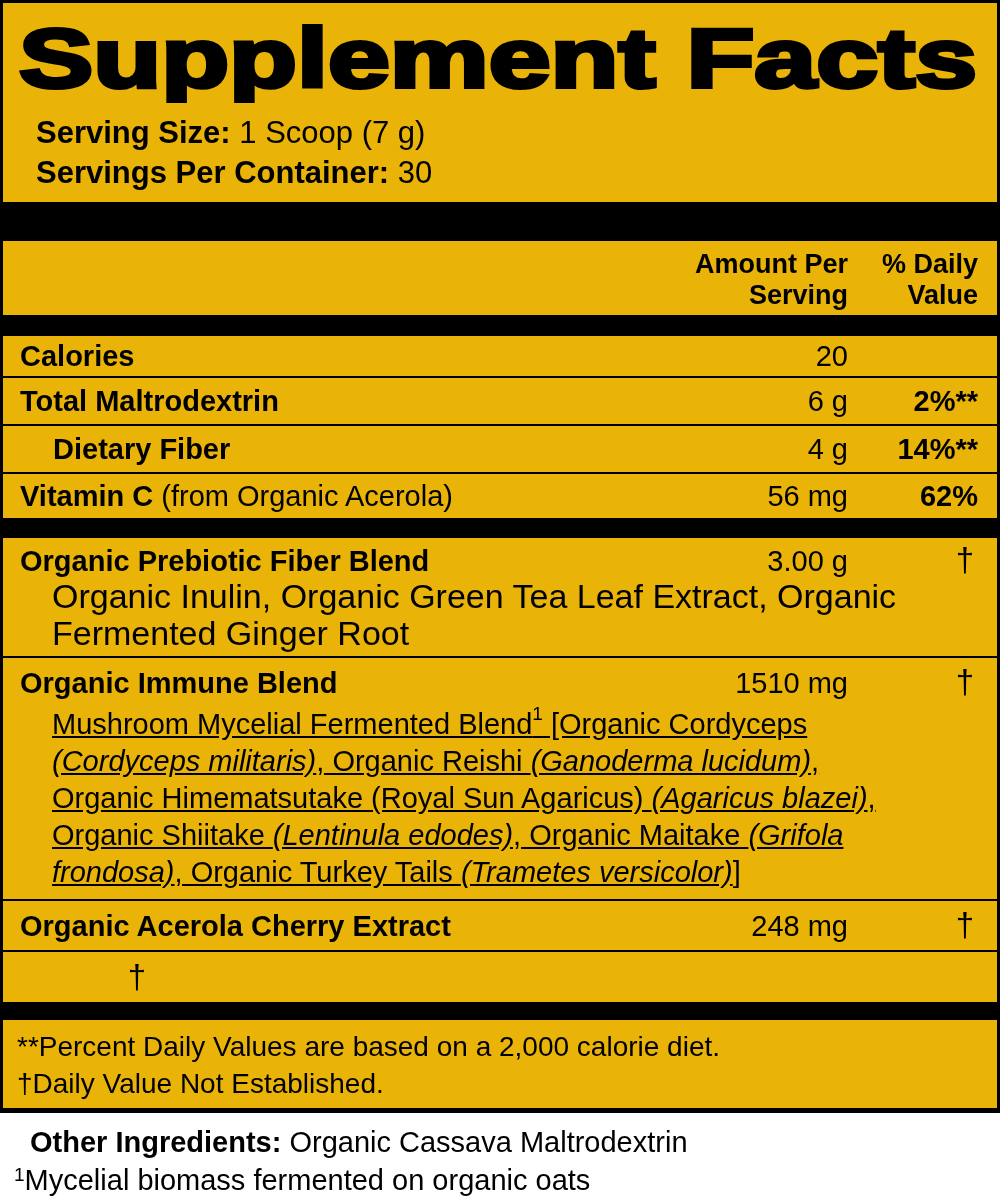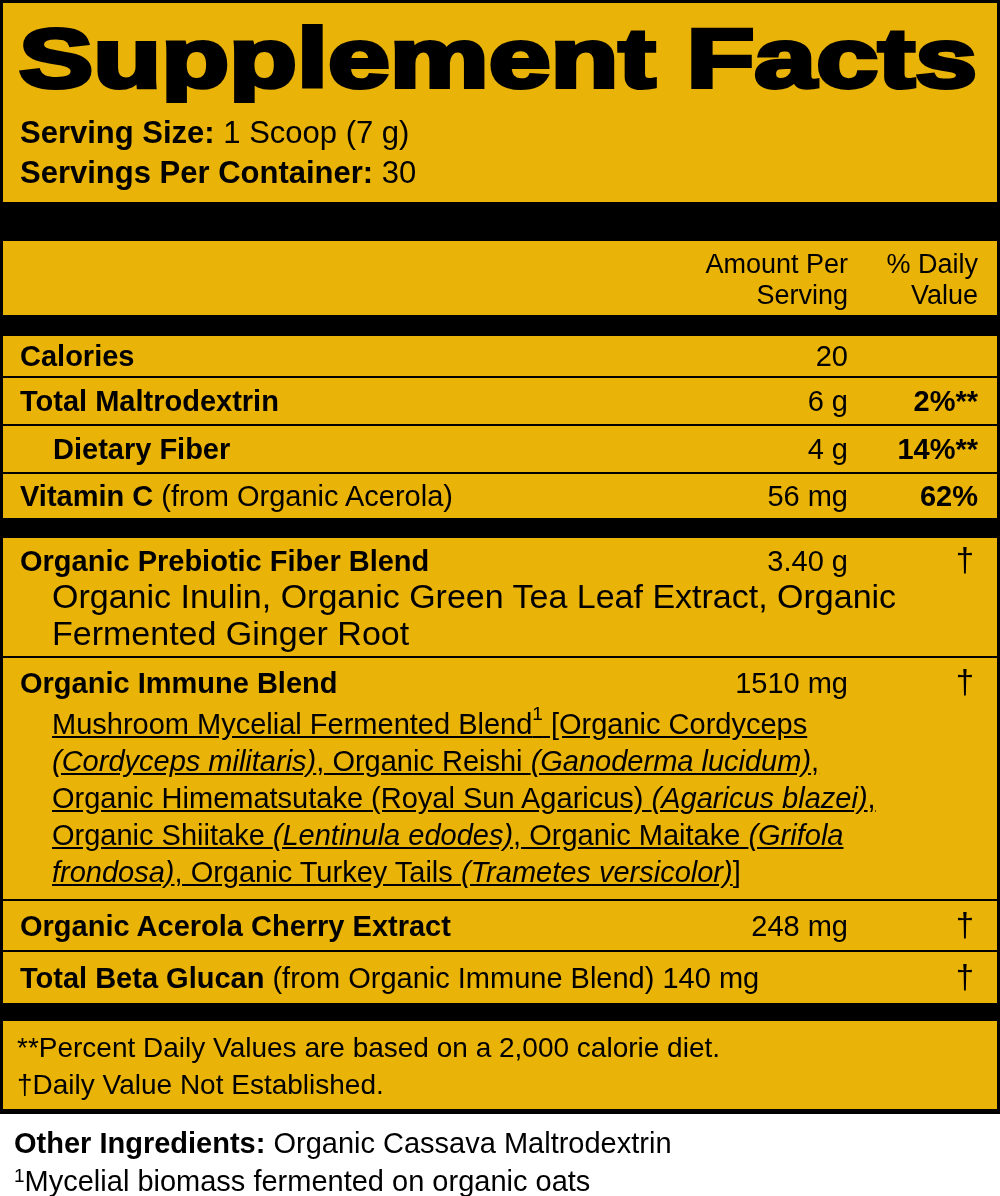--- a/index.html
+++ b/index.html
@@ -19,31 +19,31 @@
   .title-wrap svg { display: block; }
   .title-wrap text {
     font-family: "Liberation Sans", "DejaVu Sans", sans-serif;
     font-weight: bold;
     fill: #000;
     stroke: #000;
     stroke-width: 4px;
     paint-order: stroke fill;
   }
   .serving { padding: 10px 19px 9px 17px; font-size: 31px; line-height: 40px; }
-  .b { font-weight: bold; }
+  .b { font-weight: bold; margin-left: 16px; }
   .bar { background: #000; width: 100%; }
   .bar1 { height: 39px; }
   .bar2 { height: 21px; }
   .bar3 { height: 20px; }
   .bar4 { height: 18px; }
   .hr { height: 2px; background: #000; }
   .hdr {
     display: flex; justify-content: flex-end;
     padding: 8px 19px 4px 17px;
-    font-size: 27px; font-weight: normal; line-height: 31px; text-align: right;
+    font-size: 27px; font-weight: bold; line-height: 31px; text-align: right;
   }
   .hdr .dv-h { width: 130px; }
   .row {
     display: flex; align-items: baseline;
     padding: 4px 19px 4px 17px;
     font-size: 29px; line-height: 34px;
   }
   .row .nm { flex: 1; font-weight: bold; }
   .nm .reg { font-weight: normal; }
   .row .amt { width: 170px; text-align: right; font-weight: normal; white-space: nowrap; }
@@ -114,21 +114,21 @@
   <div class="row p-vit">
     <span class="nm"><span>Vitamin C</span><span class="reg"> (from Organic Acerola)</span></span>
     <span class="amt">56 mg</span>
     <span class="dv">62%</span>
   </div>
 
   <div class="bar bar3"></div>
 
   <div class="row p-blend">
     <span class="nm">Organic Prebiotic Fiber Blend</span>
-    <span class="amt">3.40 g</span>
+    <span class="amt">3.00 g</span>
     <span class="dv dag">†</span>
   </div>
   <div class="subing">
     <span>Organic Inulin, Organic Green Tea Leaf Extract, Organic</span><br>
     <span>Fermented Ginger Root</span>
   </div>
   <div class="hr"></div>
 
   <div class="row p-imm">
     <span class="nm">Organic Immune Blend</span>
@@ -139,21 +139,20 @@
   <div class="hr"></div>
 
   <div class="row p-ace">
     <span class="nm">Organic Acerola Cherry Extract</span>
     <span class="amt">248 mg</span>
     <span class="dv dag">†</span>
   </div>
   <div class="hr"></div>
 
   <div class="row p-beta">
-    <span class="nm"><span>Total Beta Glucan</span><span class="reg"> (from Organic Immune Blend) </span><span class="reg">140 mg</span></span>
     <span class="dv dag">†</span>
   </div>
 
   <div class="bar bar4"></div>
 
   <div class="foot">
     <div>**Percent Daily Values are based on a 2,000 calorie diet.</div>
     <div>†Daily Value Not Established.</div>
   </div>
 

